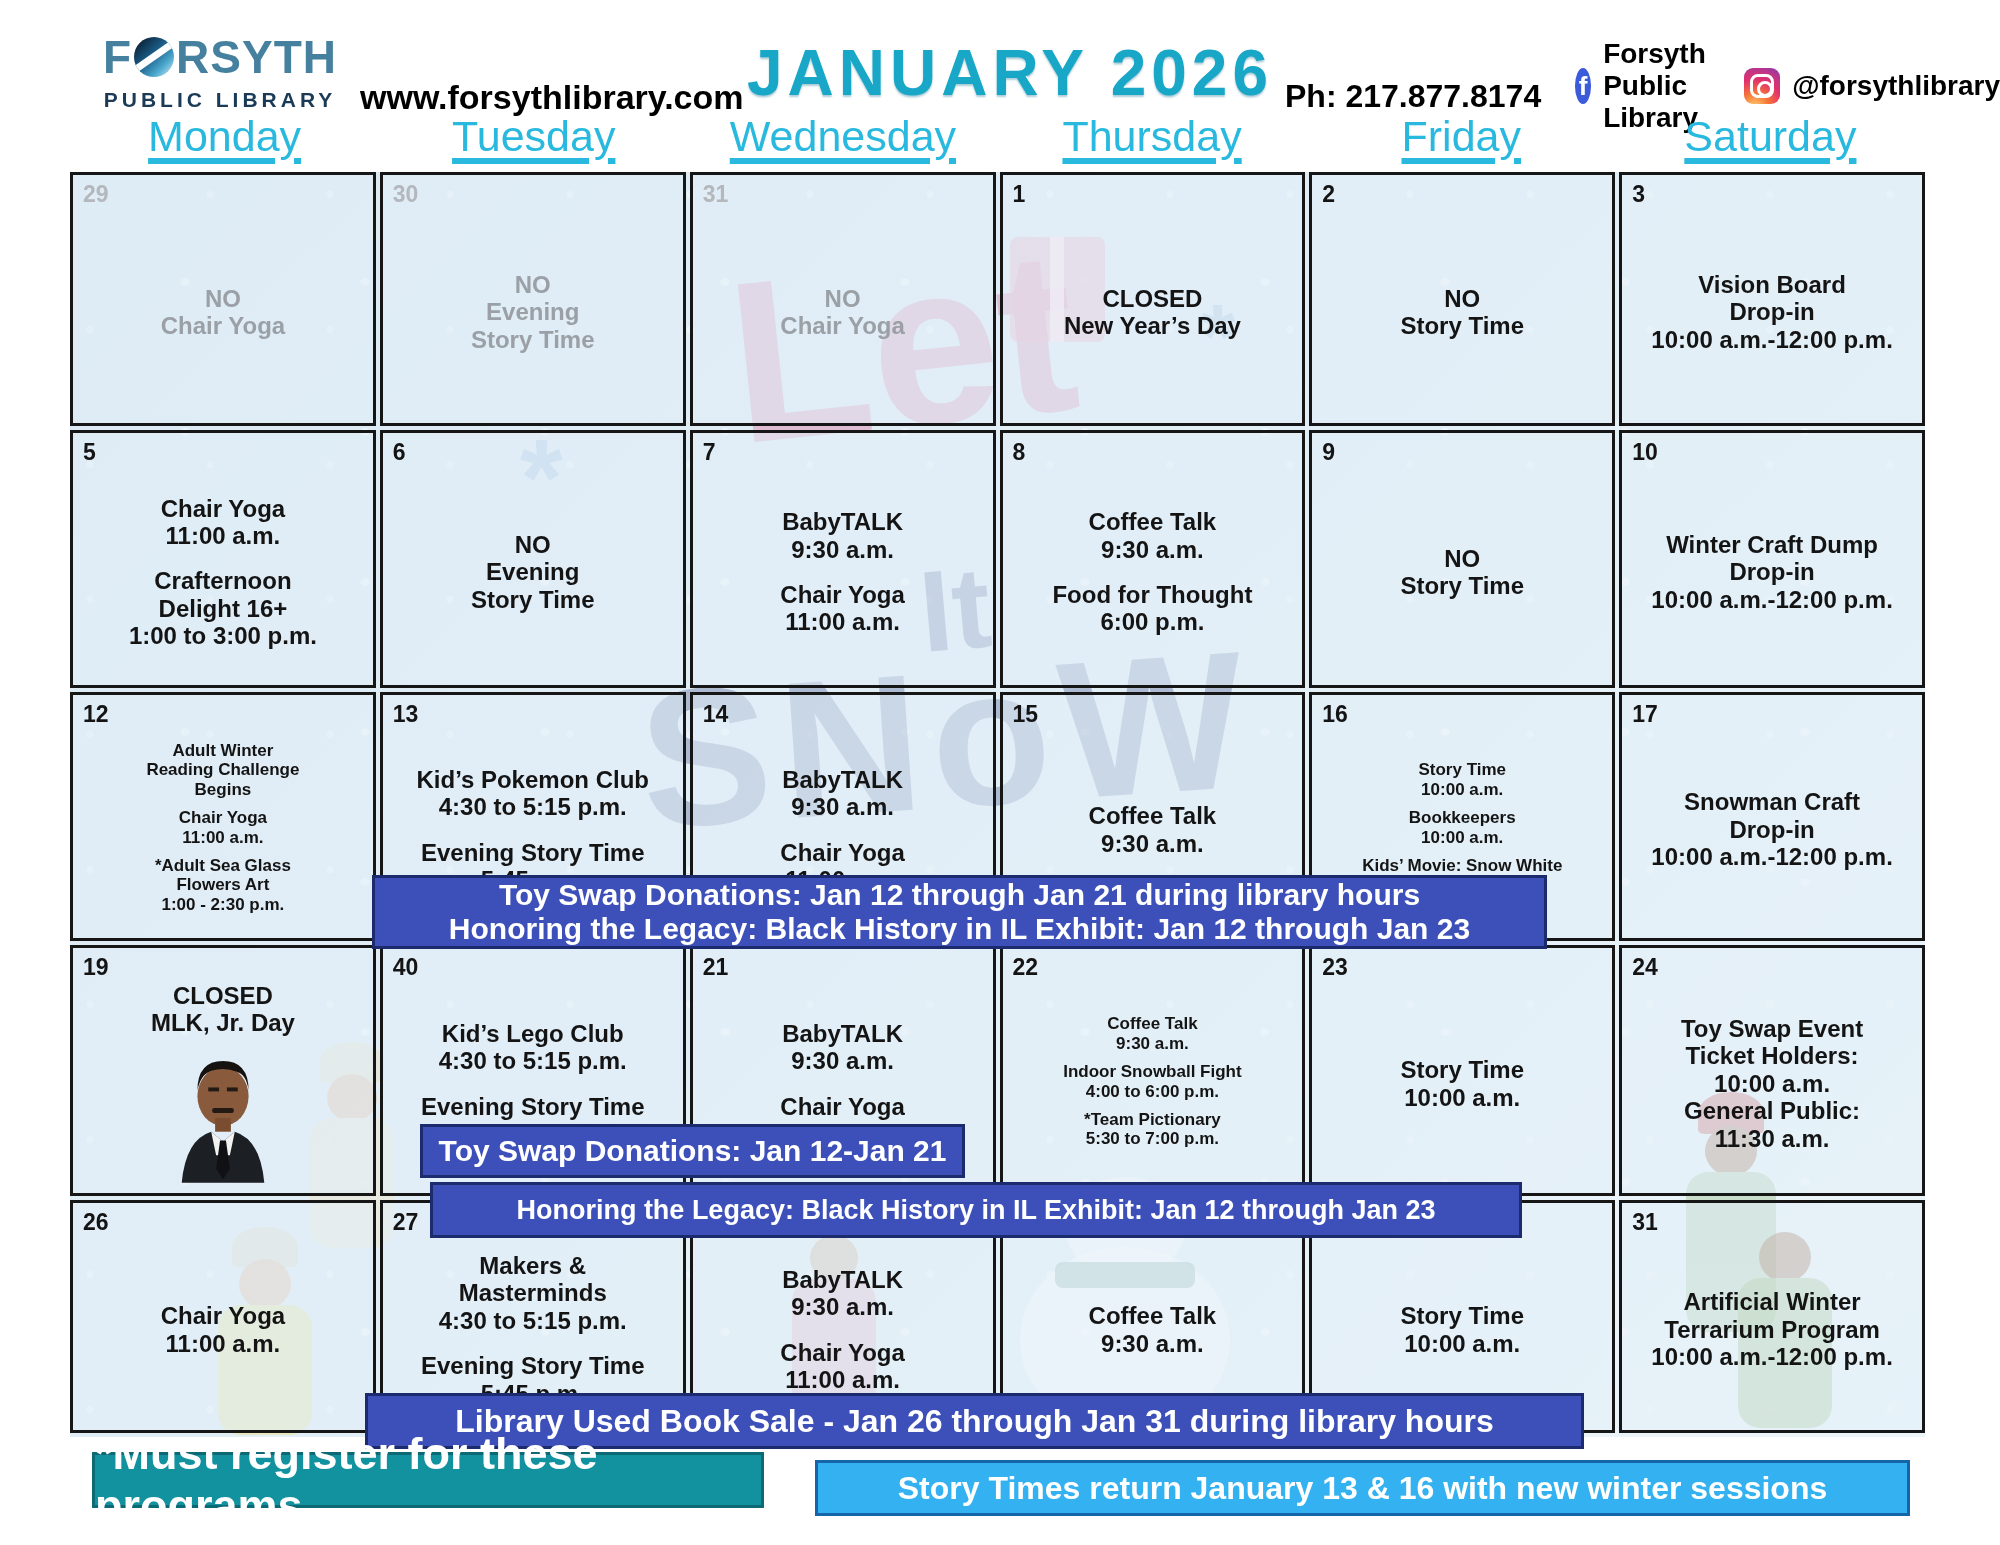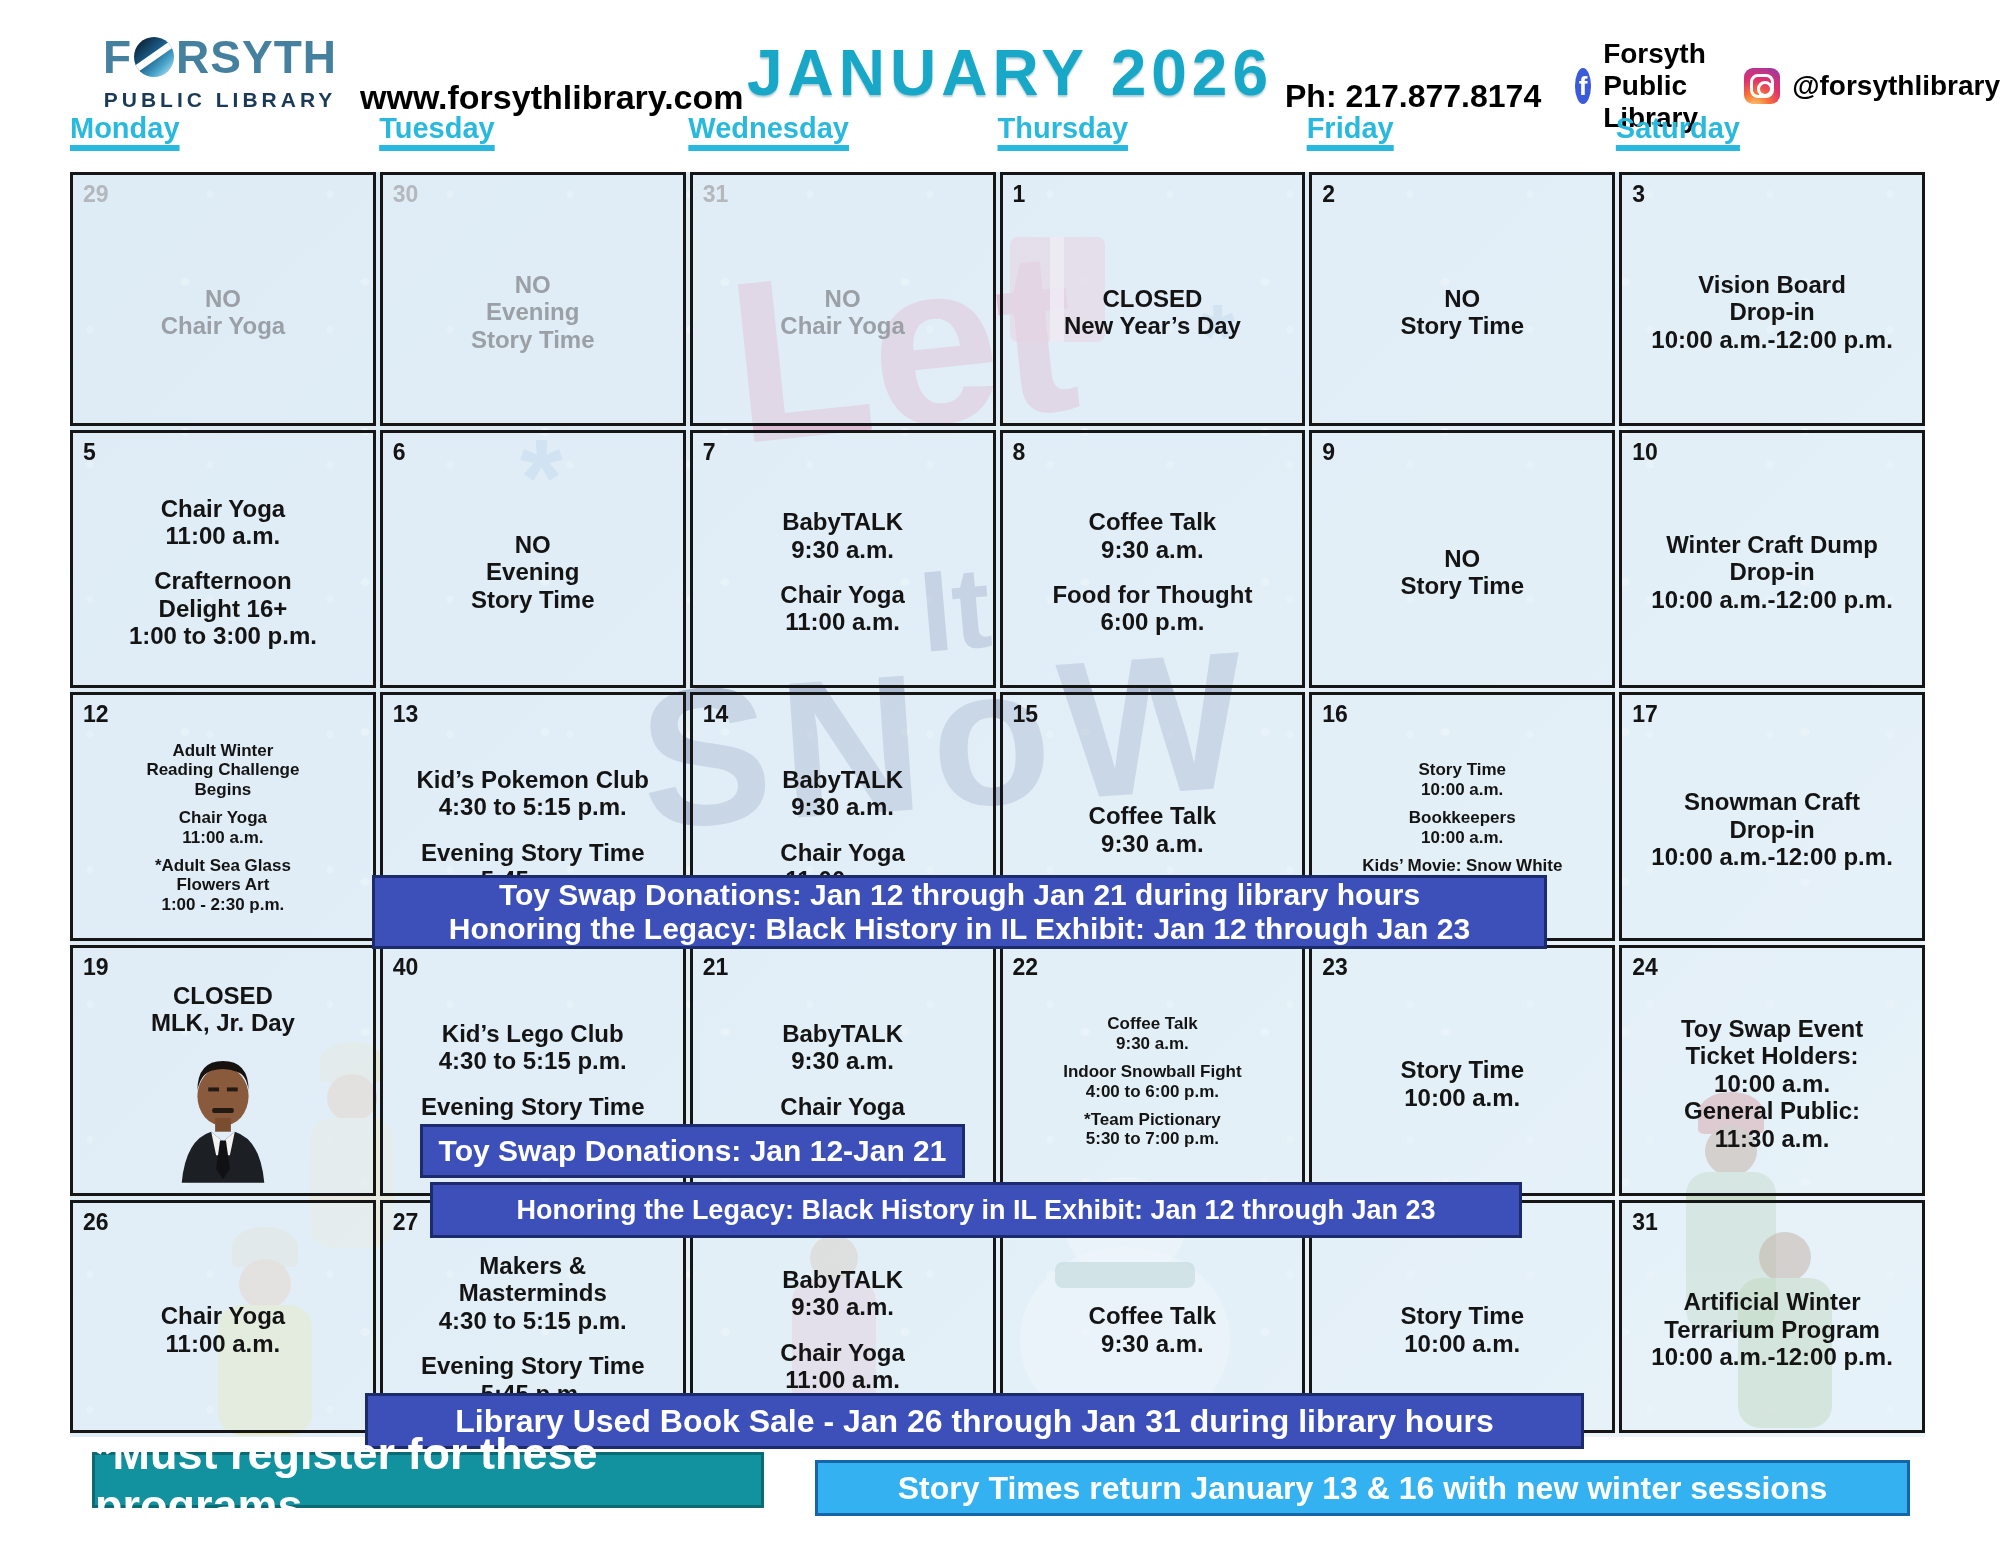--- a/index.html
+++ b/index.html
@@ -34,21 +34,21 @@
   .fb-icon::after{content:"f";}
   .ig-icon{width:36px; height:36px; border-radius:9px; position:relative;
     background:radial-gradient(circle at 30% 110%, #fdd075, #f77737 30%, #e1306c 60%, #c13584 78%, #833ab4 100%);}
   .ig-icon::before{content:""; position:absolute; inset:6px; border:3px solid #fff; border-radius:8px;}
   .ig-icon::after{content:""; position:absolute; left:13px; top:13px; width:10px; height:10px;
     border:3px solid #fff; border-radius:50%;}
 
   
   .weekday-row{position:absolute; left:70px; top:112px; width:1855px;
     display:grid; grid-template-columns:repeat(6,1fr);}
-  .weekday{text-align:left; font-size:29px; font-weight:700; color:var(--accent-cyan);
+  .weekday{text-align:center; font-size:43px; font-weight:400; color:var(--accent-cyan);
     text-decoration:underline; text-decoration-thickness:6px; text-underline-offset:7px;}
 
   
   .grid-wrap{position:absolute; left:70px; top:172px; width:1855px; height:1265px;
     background-image:
       radial-gradient(rgba(255,255,255,.5) 4px, transparent 5px),
       radial-gradient(rgba(255,255,255,.35) 3px, transparent 4px),
       linear-gradient(135deg,#d9e8f2,#ecf5fa);
     background-size:180px 150px, 120px 135px, 100% 100%;
     background-position:25px 35px, 80px 90px, 0 0;}

